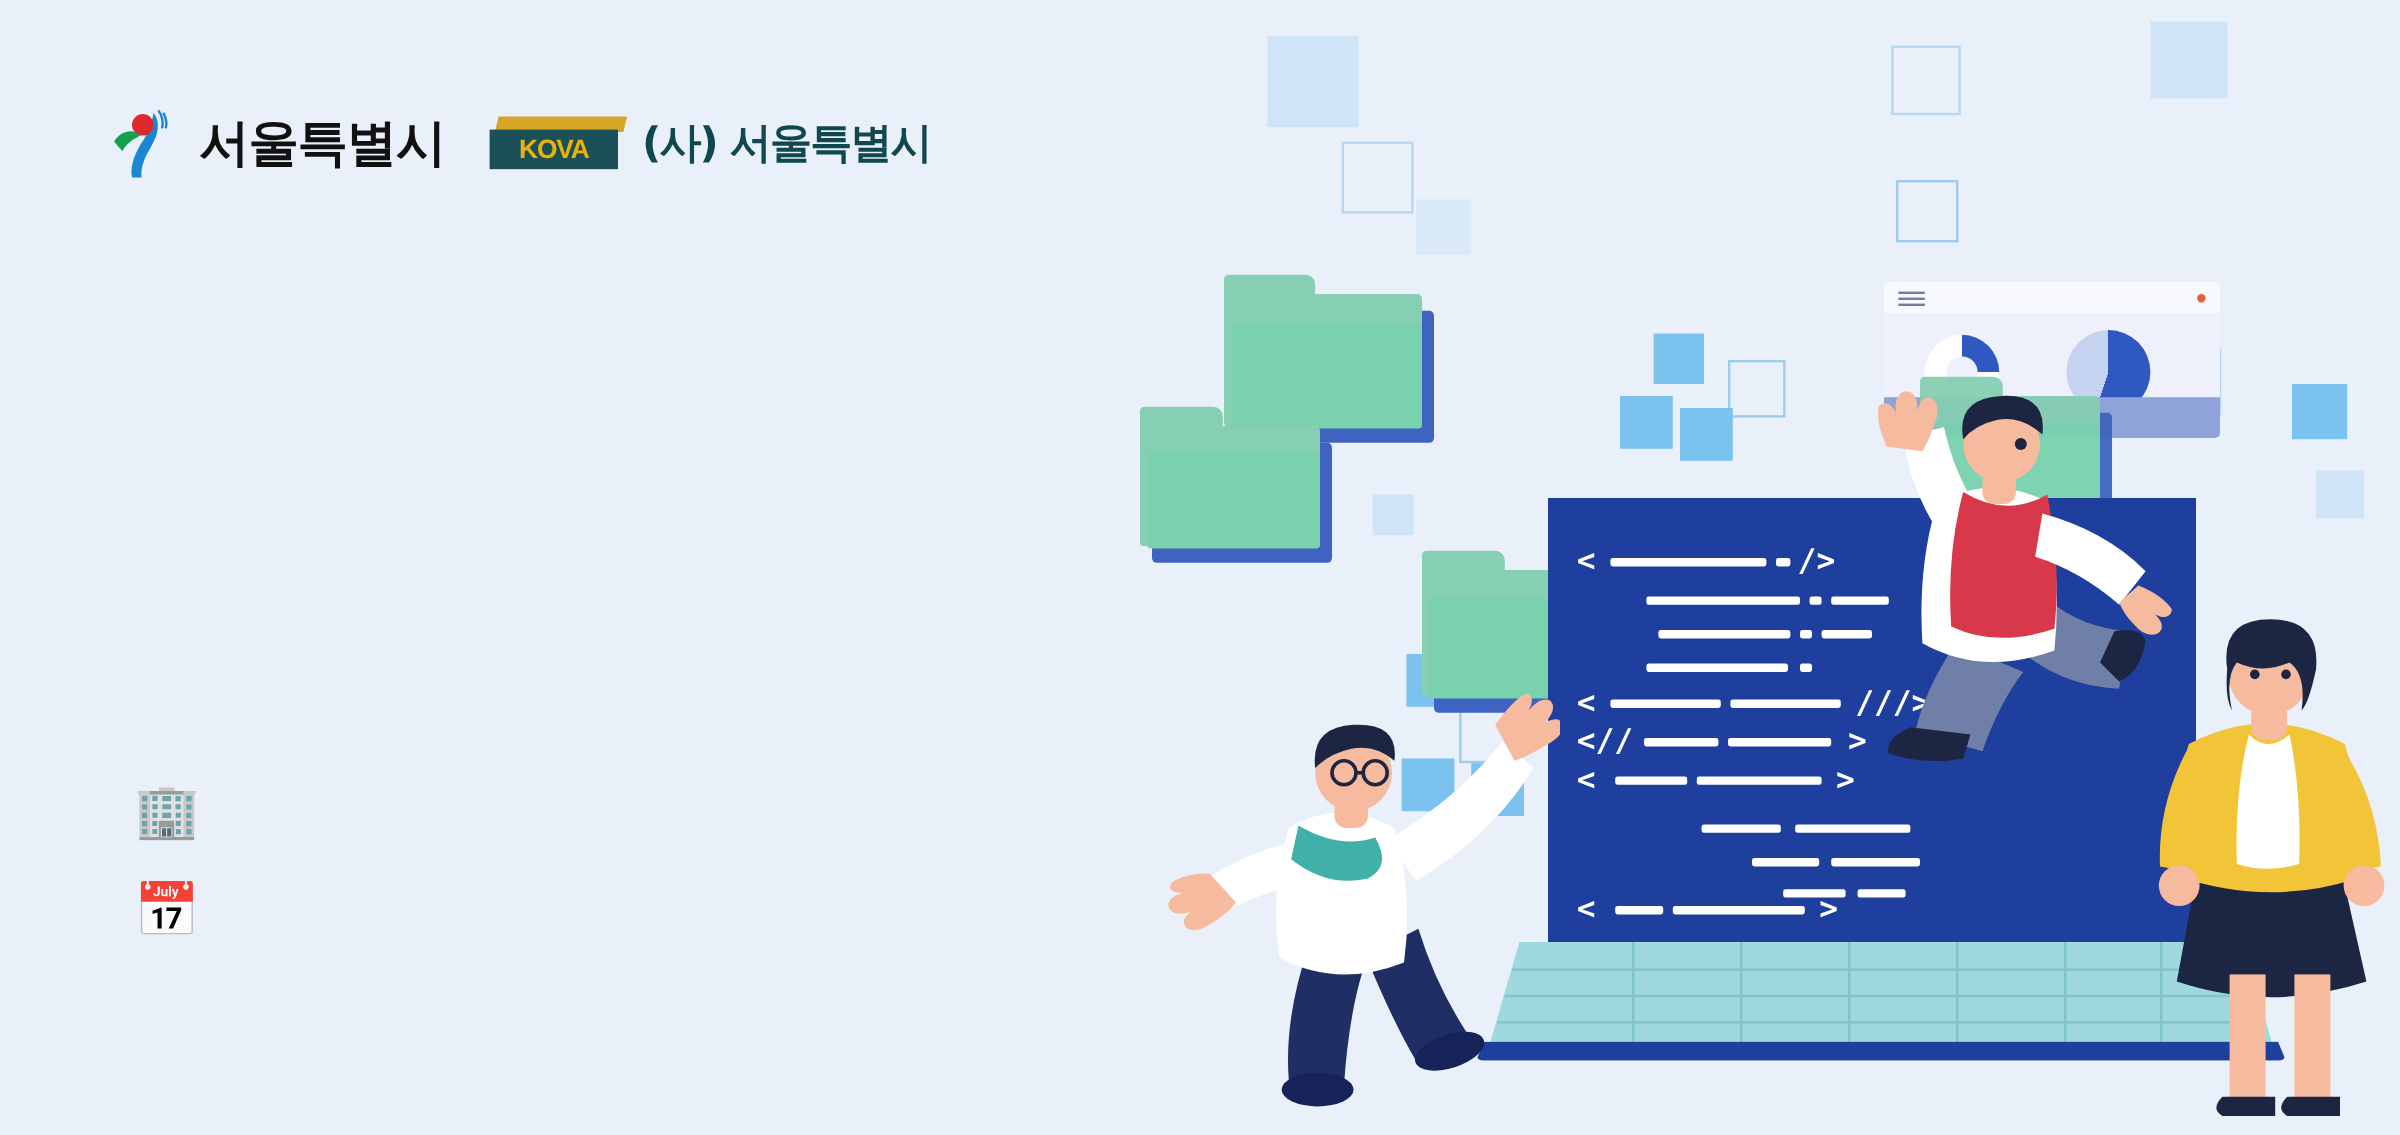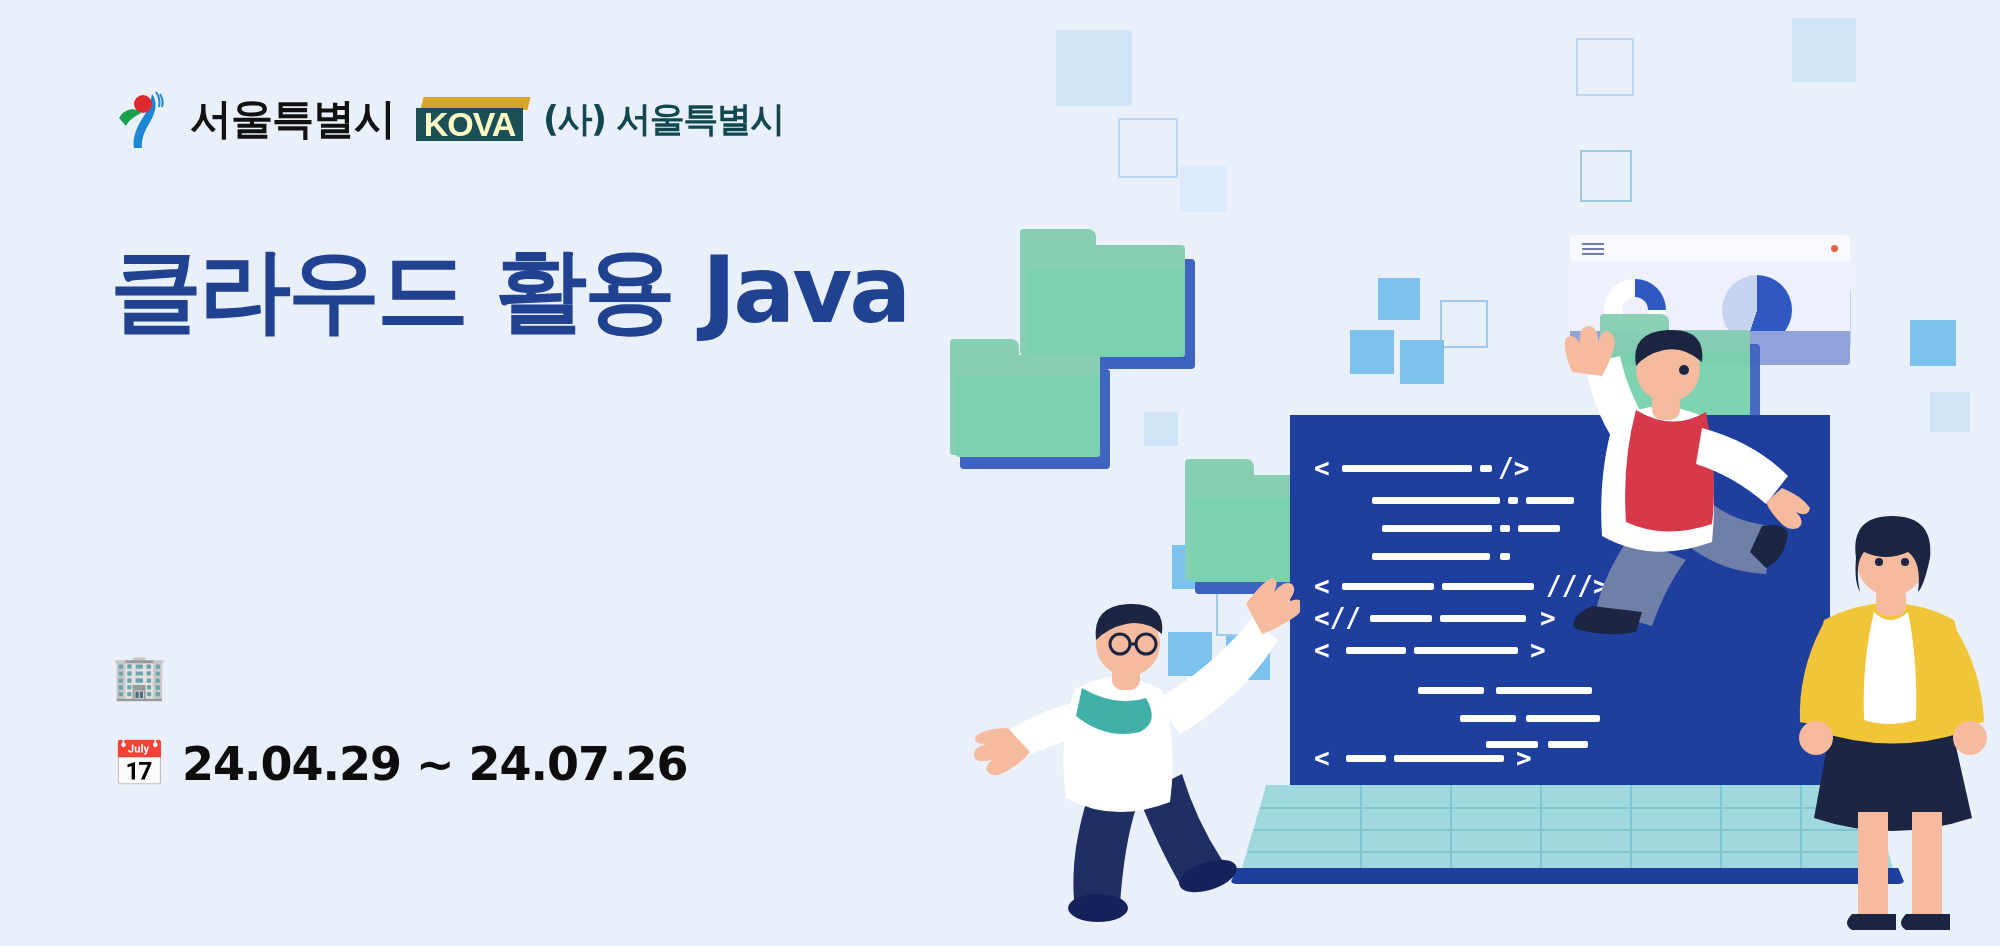--- a/index.html
+++ b/index.html
@@ -13,32 +13,32 @@
 
   
   .sq{position:absolute;}
   .sq.fill-lt{background:#cfe4f7;}
   .sq.fill-md{background:#7cc2ef;}
   .sq.fill-pale{background:#dbeafb;}
   .sq.outline{border:2px solid #b6d8f2;background:transparent;}
   .sq.outline-d{border:2px solid #9ecbec;background:transparent;}
 
   
-  .logo-row{position:absolute;left:116px;top:88px;display:flex;align-items:center;gap:21px;text-align:center;}
+  .logo-row{position:absolute;left:92px;top:88px;display:flex;align-items:center;gap:37px;text-align:center;}
   .seoul-logo{display:flex;align-items:center;gap:12px;}
   .seoul-mark{position:relative;width:62px;height:62px;}
   .seoul-text{font-size:42px;font-weight:700;color:#111;letter-spacing:-1px;
               font-family:"DejaVu Sans","Liberation Sans",sans-serif;}
   .kova-block{display:flex;align-items:center;gap:14px;}
   .kova-logo{position:relative;width:113px;height:44px;}
   .kova-bar{position:absolute;left:6px;top:0;width:107px;height:13px;background:#d5a526;
             transform:skewX(-13deg);}
   .kova-box{position:absolute;left:0;top:11px;width:107px;height:33px;background:#1c5058;
             display:flex;align-items:center;justify-content:center;}
-  .kova-box span{color:#fef9c3;font-size:34px;font-weight:800;letter-spacing:-1px;
+  .kova-box span{color:#eab308;font-size:22px;font-weight:800;letter-spacing:-1px;
                  font-family:"Liberation Sans",sans-serif;}
   .kova-name{font-size:35px;font-weight:700;color:#11474f;letter-spacing:-1.5px;
              font-family:"DejaVu Sans","Liberation Sans",sans-serif;}
 
   
   .headline{position:absolute;left:110px;top:232px;}
   .h-line{font-size:92px;font-weight:800;letter-spacing:-3px;line-height:1.28;white-space:nowrap;
           font-family:"DejaVu Sans","Liberation Sans",sans-serif;}
   .h-line.one{color:#204291;}
   .h-line.two{color:#6a8dc7;}
@@ -127,30 +127,28 @@
         <div class="kova-box">
           <span>KOVA</span>
         </div>
       </div>
       <div class="kova-name">(사) 서울특별시</div>
     </div>
 
   </div>
 
   <div class="headline">
-    <div class="h-line one">클라우드 활용 Java</div>
   </div>
 
   <div class="info">
     <div class="info-row">
       <div class="info-emoji">🏢</div>
     </div>
     <div class="info-row">
       <div class="info-emoji">📅</div>
-      <div class="info-text">24.04.29 ~ 24.07.26</div>
     </div>
   </div>
 
   <div class="illus">
 
     <div class="chartcard">
       <div class="bar"></div>
       <div class="ham"></div>
       <div class="dot"></div>
       <div class="donut" style="left:34px;top:44px;width:62px;height:62px;background:

